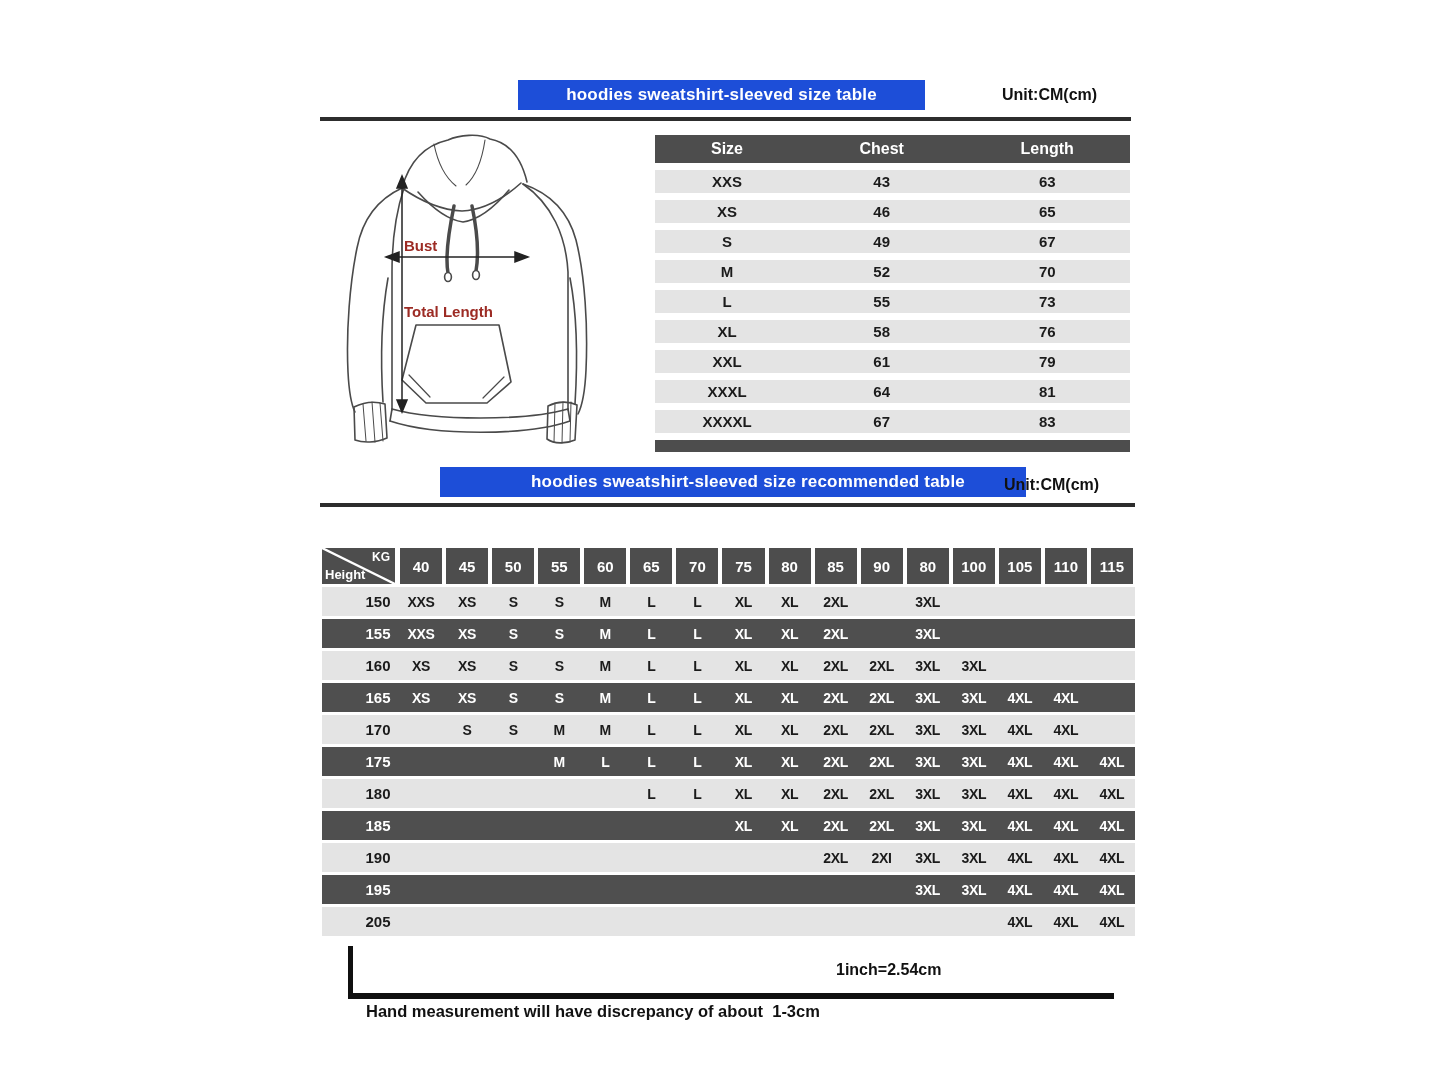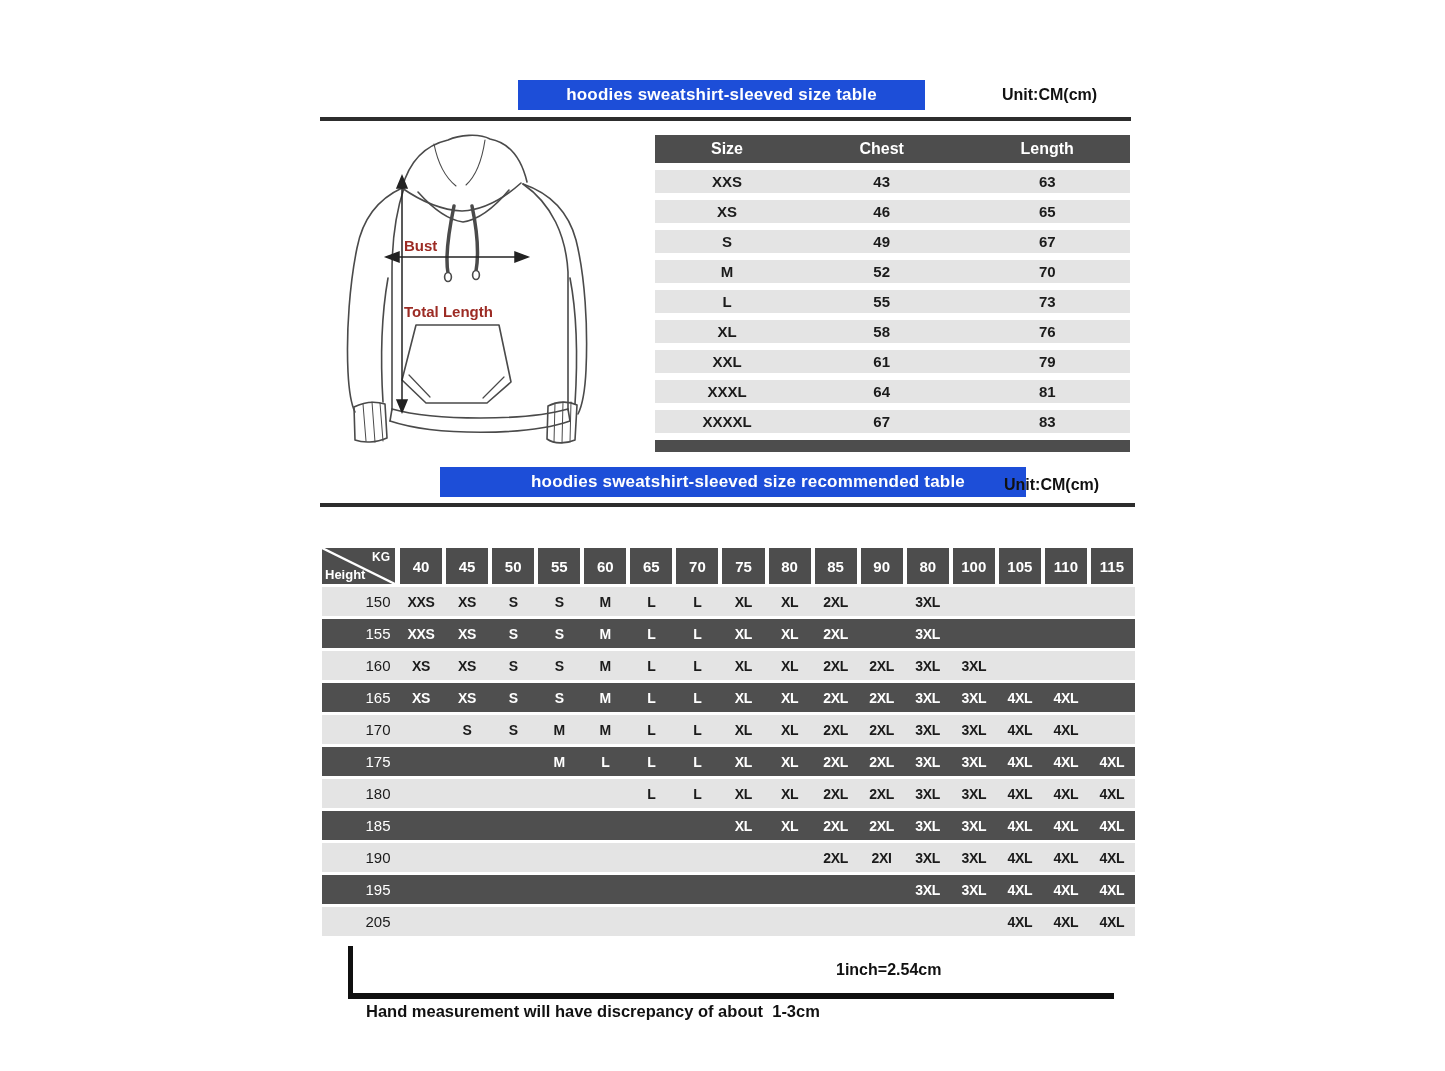--- a/index.html
+++ b/index.html
@@ -37,21 +37,21 @@
   .rt-header{display:grid;grid-template-columns:76px repeat(16,1fr);height:36px;}
   .rt-corner{position:relative;background:#4d4d4d;margin-right:3px;}
   .rt-corner svg{position:absolute;left:0;top:0;width:100%;height:100%;}
   .rt-corner .kg{position:absolute;top:2px;right:5px;color:#fff;font-weight:bold;font-size:12px;}
   .rt-corner .hgt{position:absolute;bottom:2px;left:3px;color:#fff;font-weight:bold;font-size:13px;}
   .rt-box{background:#4d4d4d;color:#fff;font-weight:bold;font-size:15px;display:flex;
           align-items:center;justify-content:center;margin:0 2px;}
   .rt-row{display:grid;grid-template-columns:76px repeat(16,1fr);height:29px;margin-top:3px;}
   .rt-row.light{background:#e4e4e4;color:#1b1b1b;}
   .rt-row.dark{background:#4f4f4f;color:#fff;}
-  .rt-hcell{display:flex;align-items:center;justify-content:center;font-weight:normal;font-size:15px;padding-left:36px;}
+  .rt-hcell{display:flex;align-items:center;justify-content:center;font-weight:bold;font-size:15px;padding-left:36px;}
   .rt-cell{display:flex;align-items:center;justify-content:center;font-weight:bold;font-size:14px;letter-spacing:-.3px;}
 
   
   #note-vline{position:absolute;left:348px;top:946px;width:5px;height:52px;background:#101010;}
   #note-hline{position:absolute;left:348px;top:993px;width:766px;height:6px;background:#101010;}
   #note-text{position:absolute;left:366px;top:1002px;font-weight:bold;font-size:16.5px;color:#111;white-space:pre;}
   #note-conv{position:absolute;left:836px;top:961px;font-weight:bold;font-size:16px;color:#111;}
 </style>
 </head>
 <body>

